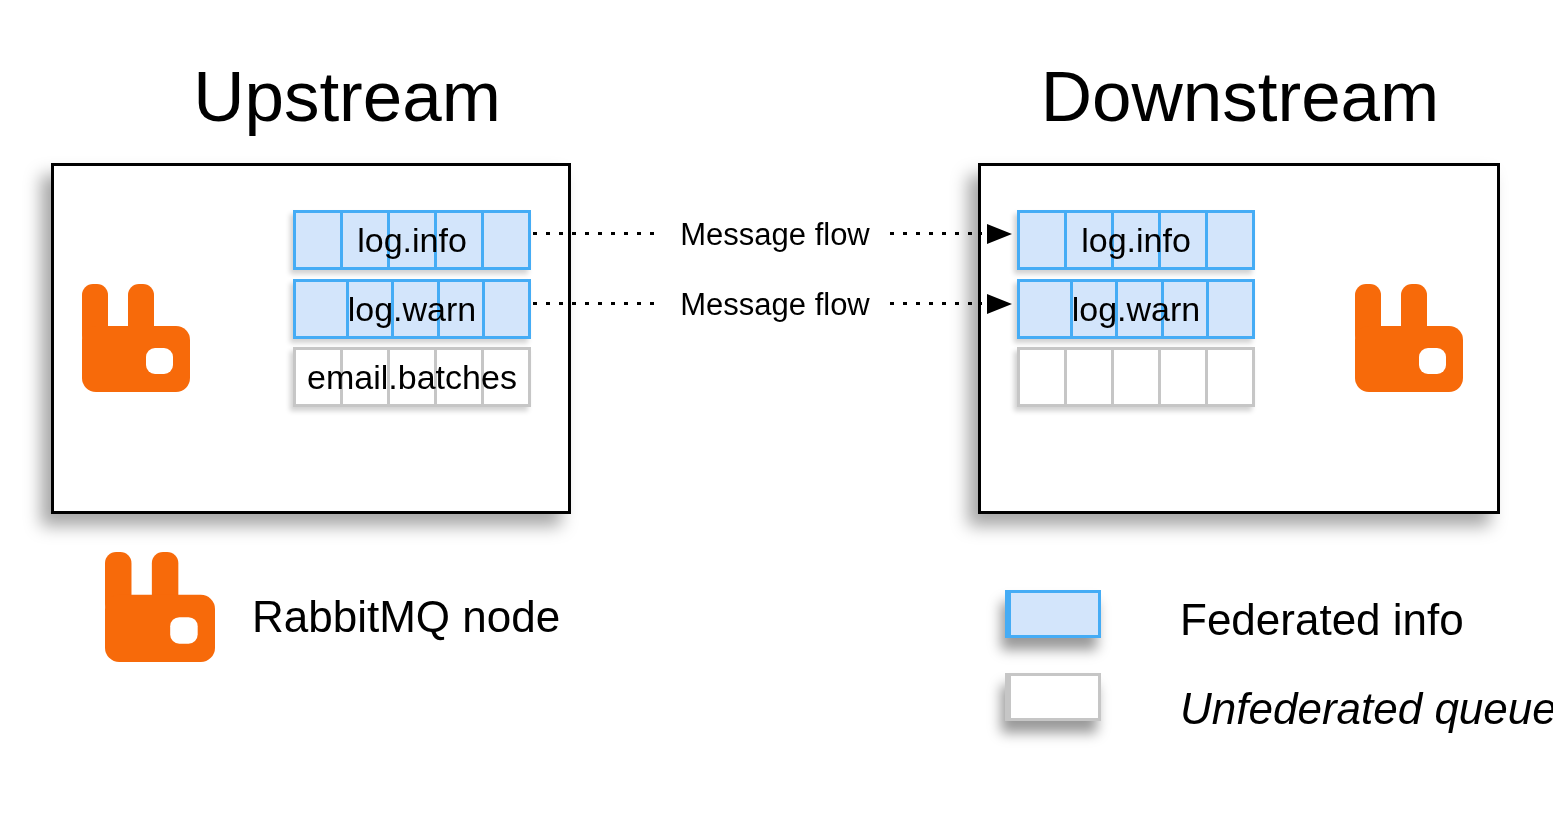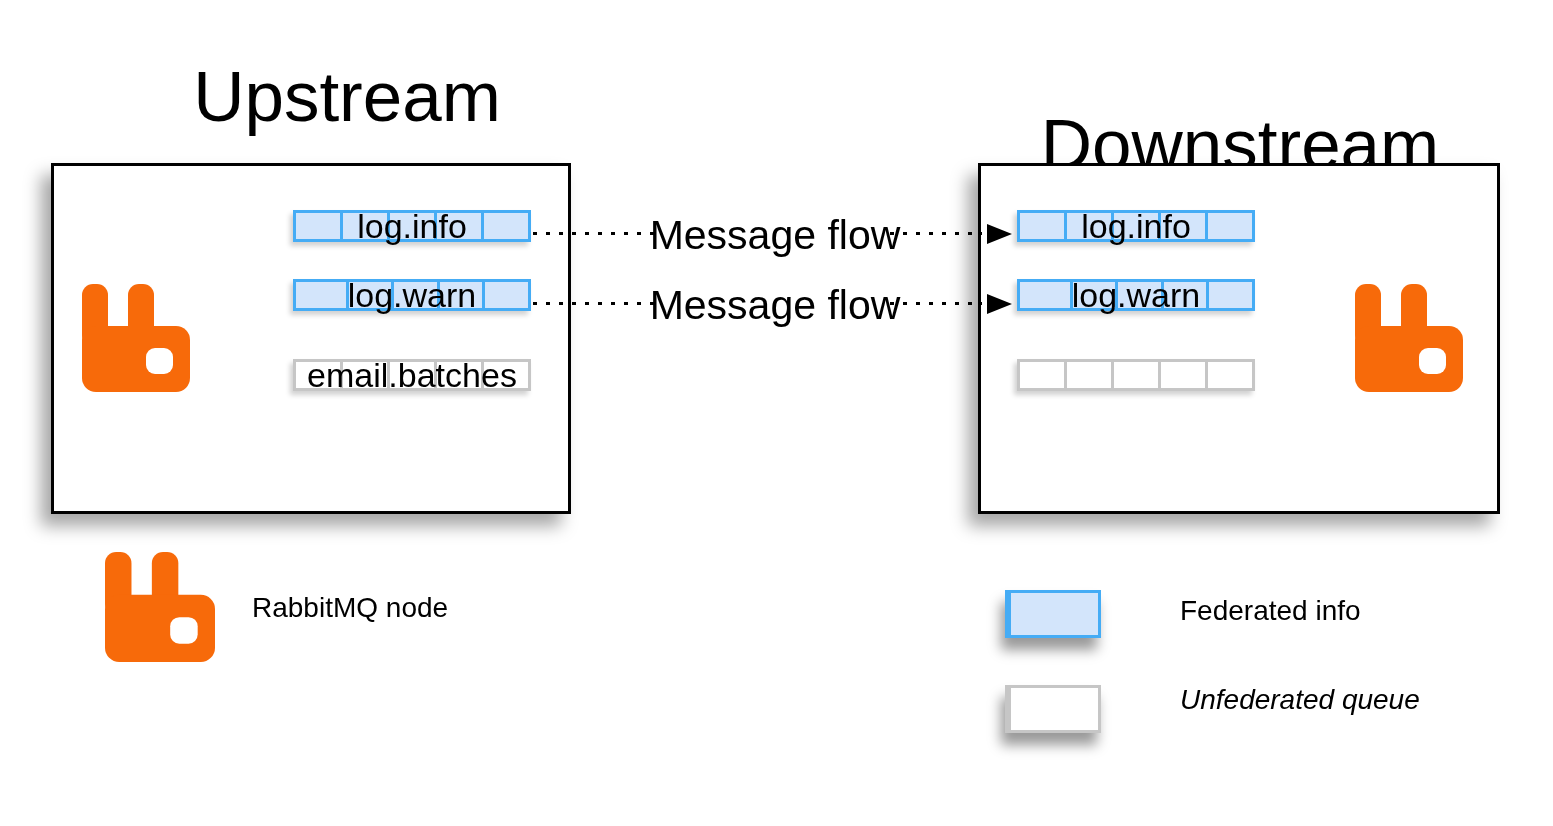--- a/index.html
+++ b/index.html
@@ -5,70 +5,70 @@
   html,body{margin:0;padding:0;background:#ffffff;}
   .canvas{
     position:relative;width:1553px;height:826px;background:#ffffff;overflow:hidden;
     font-family:"Liberation Sans","DejaVu Sans",sans-serif;color:#000;
   }
   .title{
     position:absolute;top:58px;transform:translateX(-50%);
     font-size:71px;line-height:1.1;font-weight:400;white-space:nowrap;
   }
   #upstream-title{left:347px;}
-  #downstream-title{left:1240px;margin-top:48px;}
+  #downstream-title{left:1240px;}
   .node-box{
     position:absolute;top:163px;width:520px;height:351px;
     background:#ffffff;border:3px solid #000;box-sizing:border-box;
     box-shadow:-10px 12px 16px rgba(0,0,0,0.35);
   }
   #upstream-box{left:51px;}
   #downstream-box{left:978px;width:522px;}
   .rabbit{position:absolute;}
   
   .queue{
-    position:absolute;width:238px;height:32px;box-sizing:border-box;
+    position:absolute;width:238px;height:60px;box-sizing:border-box;
     box-shadow:-3px 4px 5px rgba(0,0,0,0.18);
   }
   .queue .qcells{display:flex;width:100%;height:100%;box-sizing:border-box;}
   .queue .cell{flex:1;}
   .federated{border:3px solid #45ACF5;background:#D3E5FB;}
   .federated .cell + .cell{border-left:3px solid #45ACF5;}
-  .unfederated{border:3px solid #C6C6C6;background:#FFFFFF;margin-top:12px;}
+  .unfederated{border:3px solid #C6C6C6;background:#FFFFFF;}
   .unfederated .cell + .cell{border-left:3px solid #C6C6C6;}
   .queue-label{
     position:absolute;left:0;top:0;width:100%;height:100%;
     display:flex;align-items:center;justify-content:center;
     font-size:34px;white-space:nowrap;
   }
   .u-q{left:293px;}
   .d-q{left:1017px;}
   .q-row1{top:210px;}
   .q-row2{top:279px;padding-left:7px;}
   .q-row3{top:347px;}
   
   .dash{
     position:absolute;height:3px;
     background:repeating-linear-gradient(90deg,#000 0 4px,transparent 4px 13px);
   }
   .flow-label{
     position:absolute;transform:translate(-50%,-50%);
-    font-size:41px;white-space:nowrap;
+    font-size:31px;white-space:nowrap;
   }
   .arrowhead{
     position:absolute;width:0;height:0;
     border-left:25px solid #000;border-top:10px solid transparent;border-bottom:10px solid transparent;
   }
   
   .legend-swatch{
     position:absolute;left:1005px;width:96px;height:48px;box-sizing:border-box;
     box-shadow:-4px 12px 12px rgba(0,0,0,0.4);
   }
   .legend-swatch .qcells{display:flex;width:100%;height:100%;}
-  .legend-text{position:absolute;font-size:28px;white-space:nowrap;text-align:right;}
+  .legend-text{position:absolute;font-size:44px;white-space:nowrap;text-align:right;}
 </style>
 </head>
 <body>
 
 <div class="canvas">
 
   <div class="title" id="upstream-title">Upstream</div>
   <div class="title" id="downstream-title">Downstream</div>
 
   <div class="node-box" id="upstream-box"></div>

